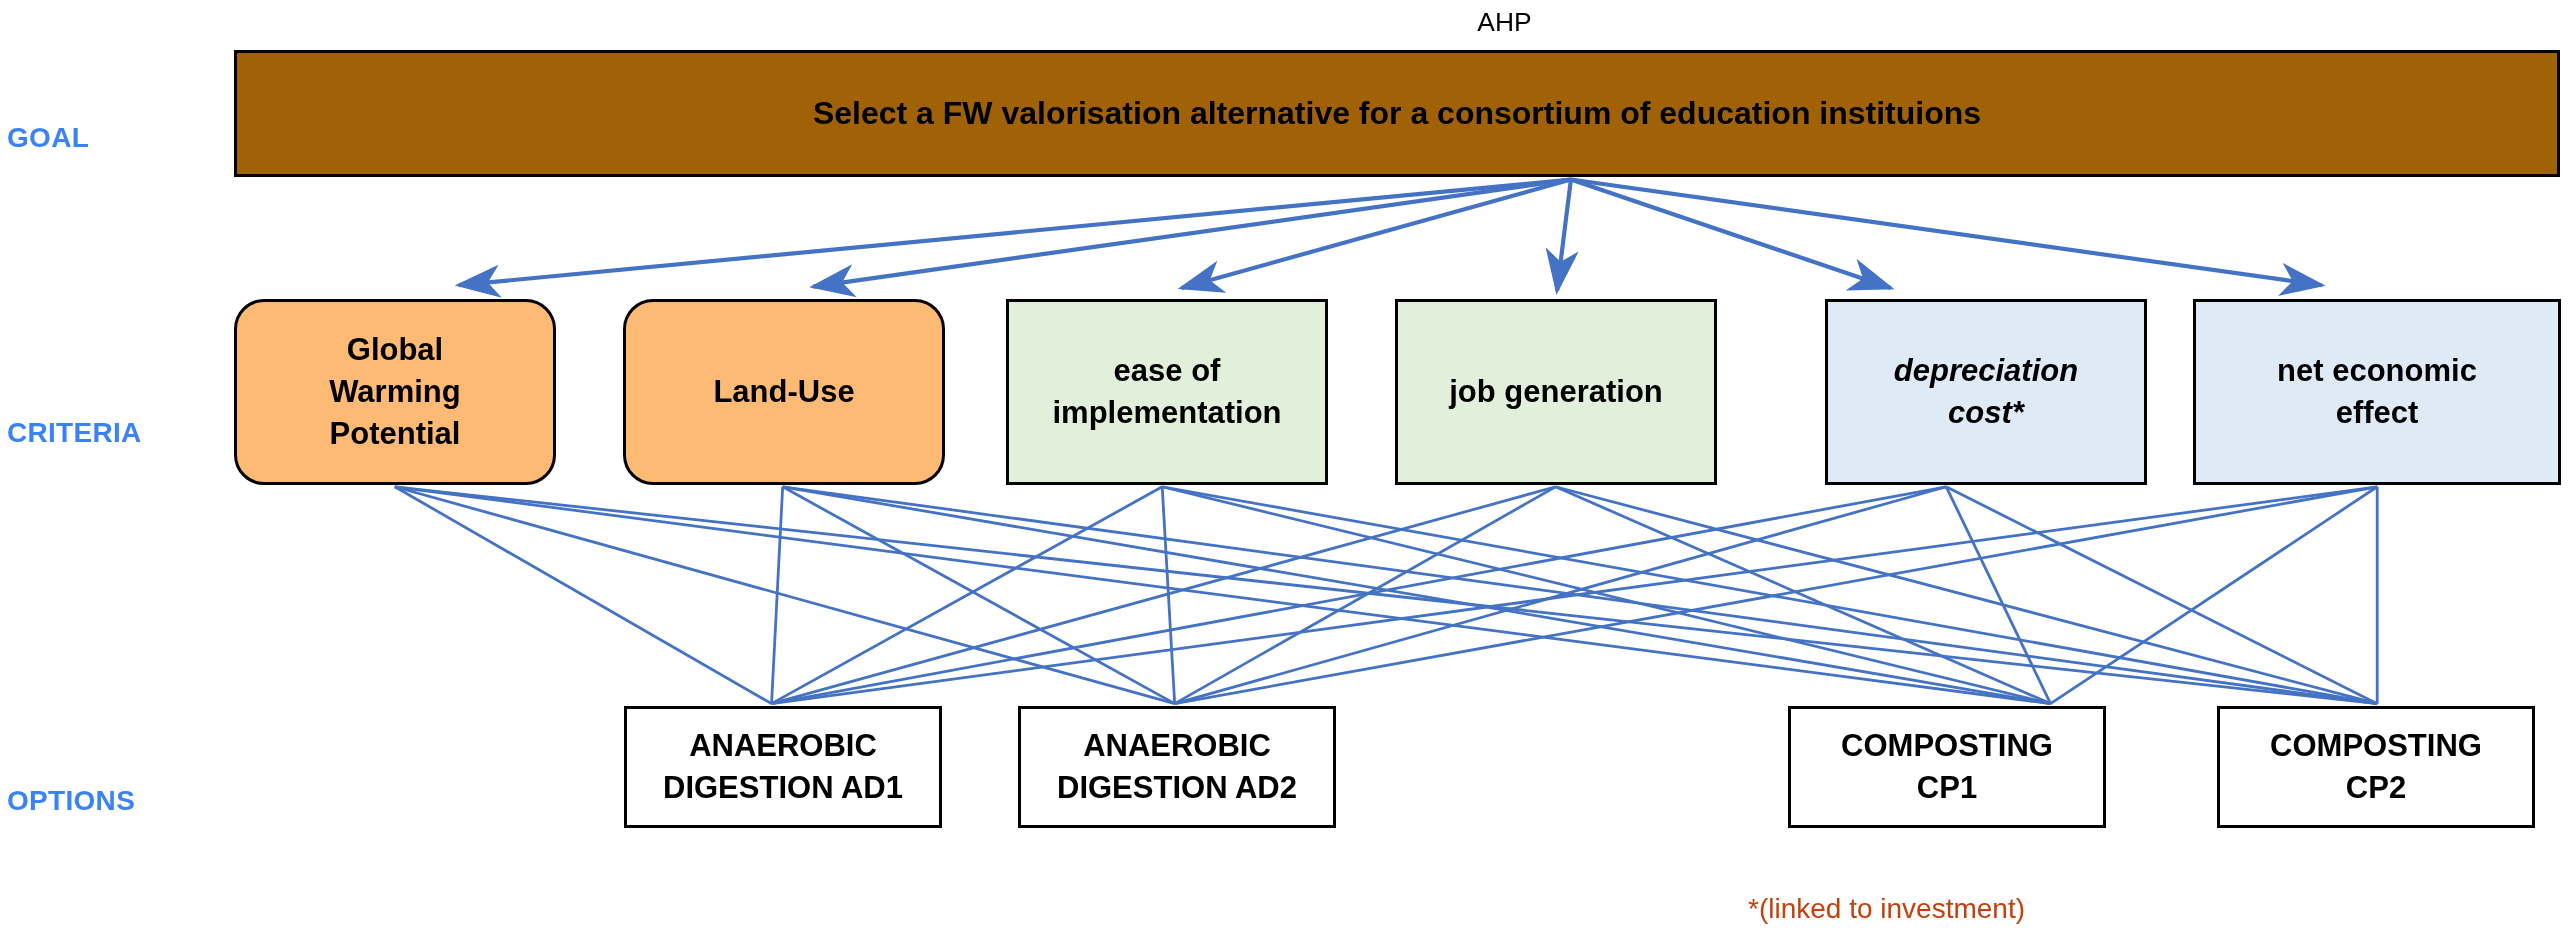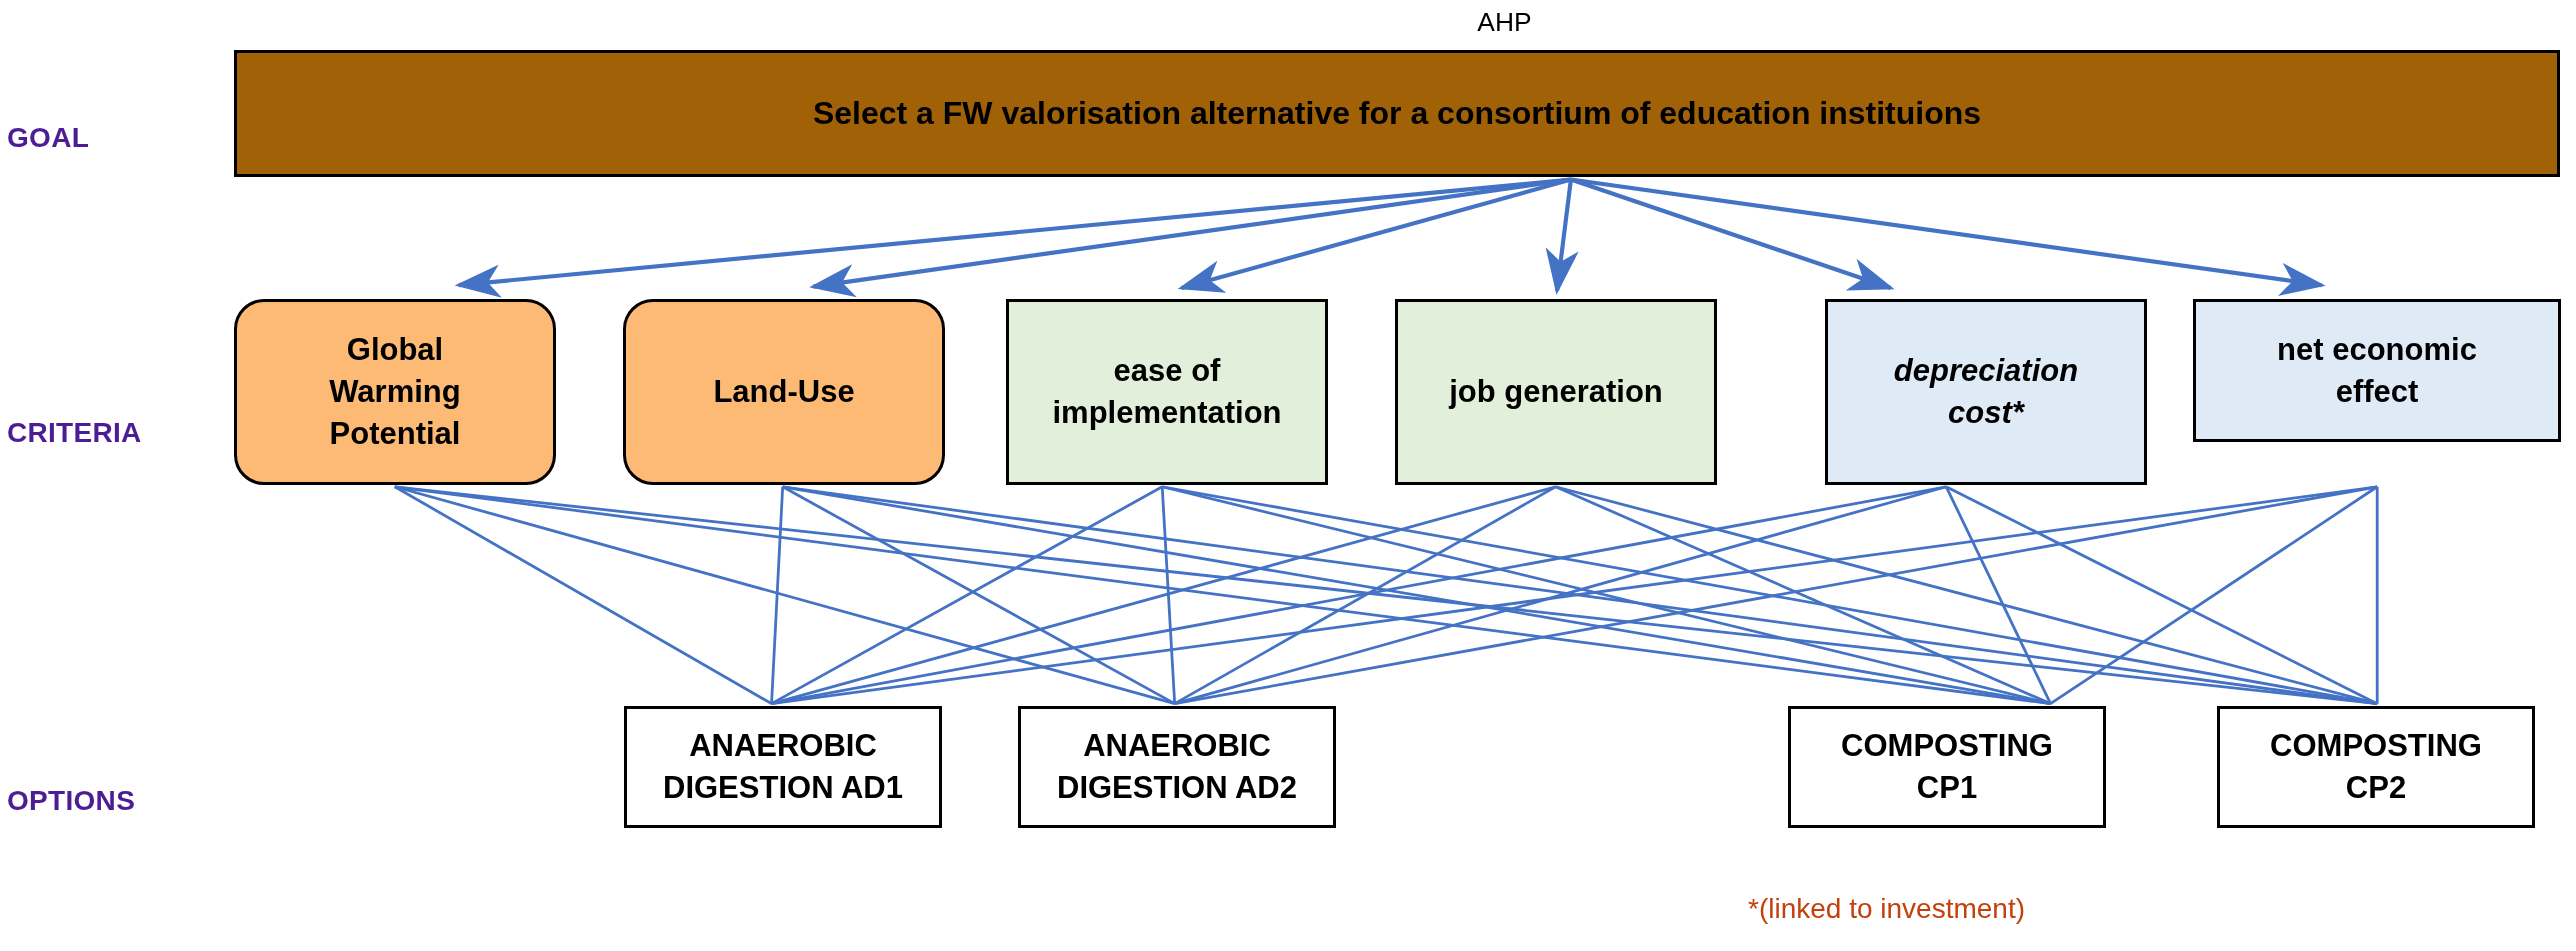--- a/index.html
+++ b/index.html
@@ -3,21 +3,21 @@
 <meta charset="utf-8">
 <style>
   html,body{margin:0;padding:0;background:#ffffff;}
   body{width:2576px;height:952px;position:relative;overflow:hidden;
        font-family:"Liberation Sans",sans-serif;color:#000;}
   #stage{position:absolute;left:0;top:0;width:2576px;height:952px;}
 
   svg#edges{position:absolute;left:0;top:0;width:2576px;height:952px;pointer-events:none;}
 
   .row-label{position:absolute;font-weight:bold;font-size:28px;letter-spacing:0.3px;
-             color:#4c1d95;white-space:nowrap;}
+             color:#3b82f6;white-space:nowrap;}
 
   .ahp-title{position:absolute;font-size:26.4px;color:#000;white-space:nowrap;
              text-align:center;}
 
   .node{position:absolute;box-sizing:border-box;border:3.5px solid #000;
         display:flex;align-items:center;justify-content:center;text-align:center;
         background:#a16207;}
   .node .lbl{display:block;line-height:1.35;}
 
   .goal-box{font-weight:bold;font-size:32px;}
@@ -123,21 +123,21 @@
       </span>
   </div>
 
   <div class="node crit-box crit-blue" style="left:1825px;top:299px;width:322px;height:186px;font-style:italic;">
     <span class="lbl">
         <div>depreciation</div>
         <div>cost*</div>
       </span>
   </div>
 
-  <div class="node crit-box crit-blue" style="left:2193px;top:299px;width:368px;height:143px;">
+  <div class="node crit-box crit-blue" style="left:2193px;top:299px;width:368px;height:186px;">
     <span class="lbl">
         <div>net economic</div>
         <div>effect</div>
       </span>
   </div>
 
   <div class="node opt-box" style="left:624px;top:706px;width:318px;height:122px;">
     <span class="lbl">
         <div>ANAEROBIC</div>
         <div>DIGESTION AD1</div>

